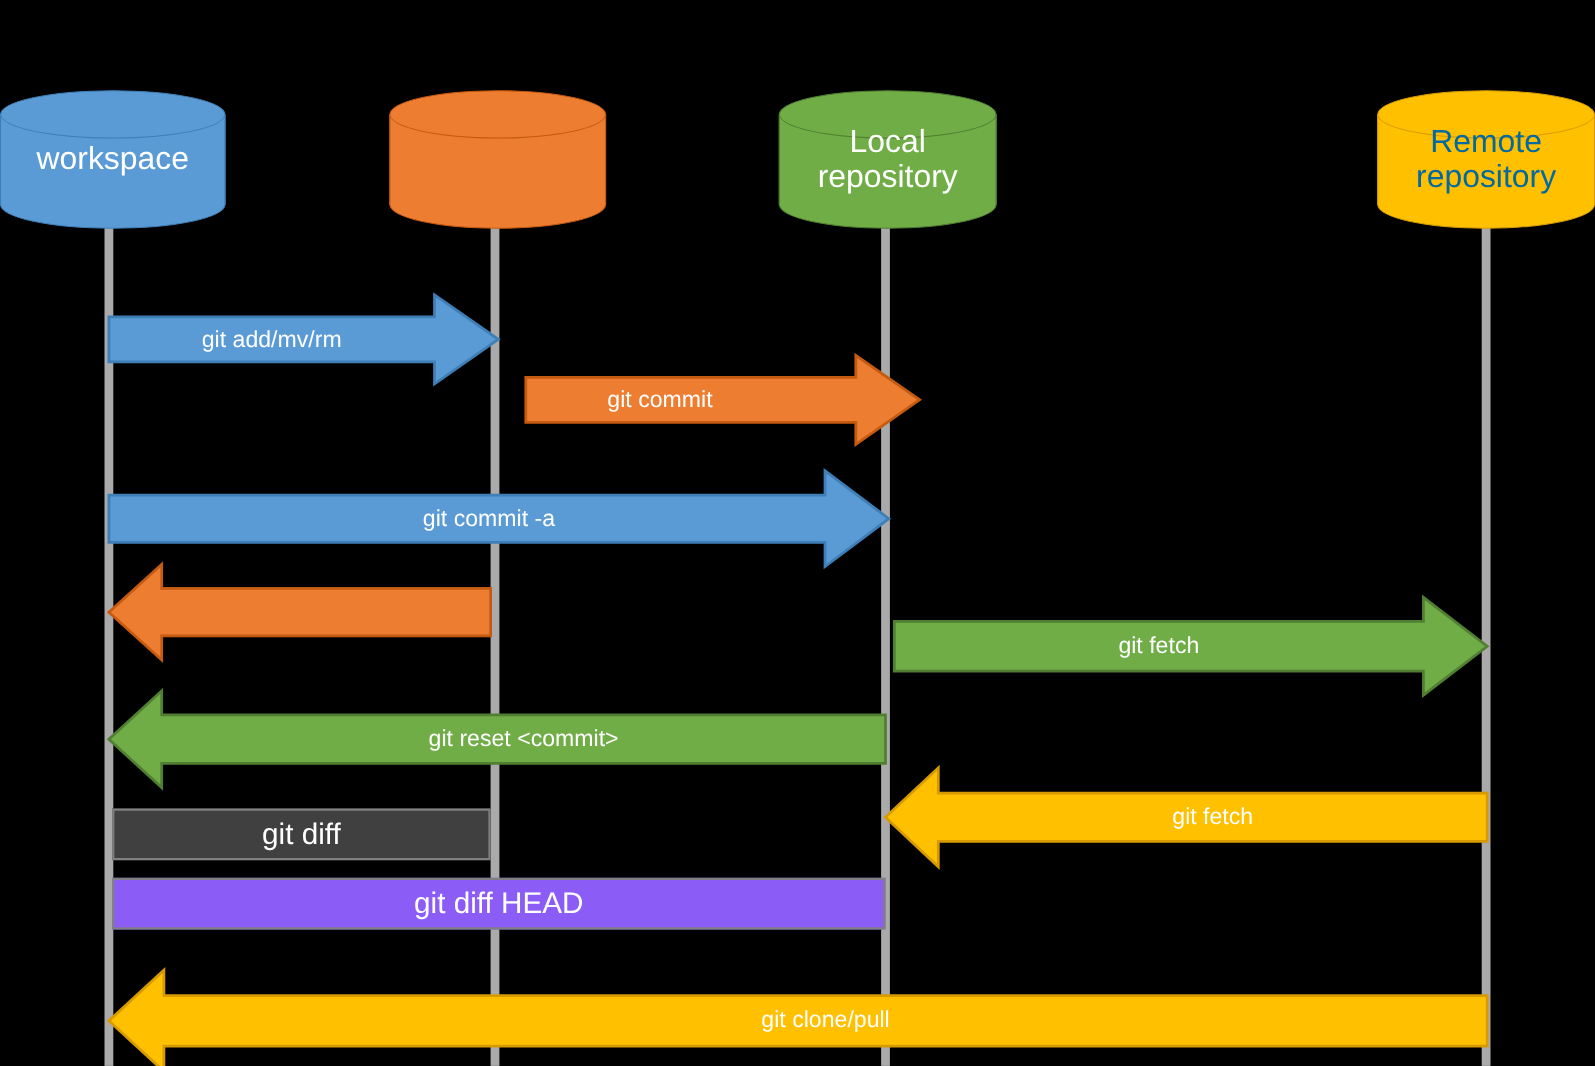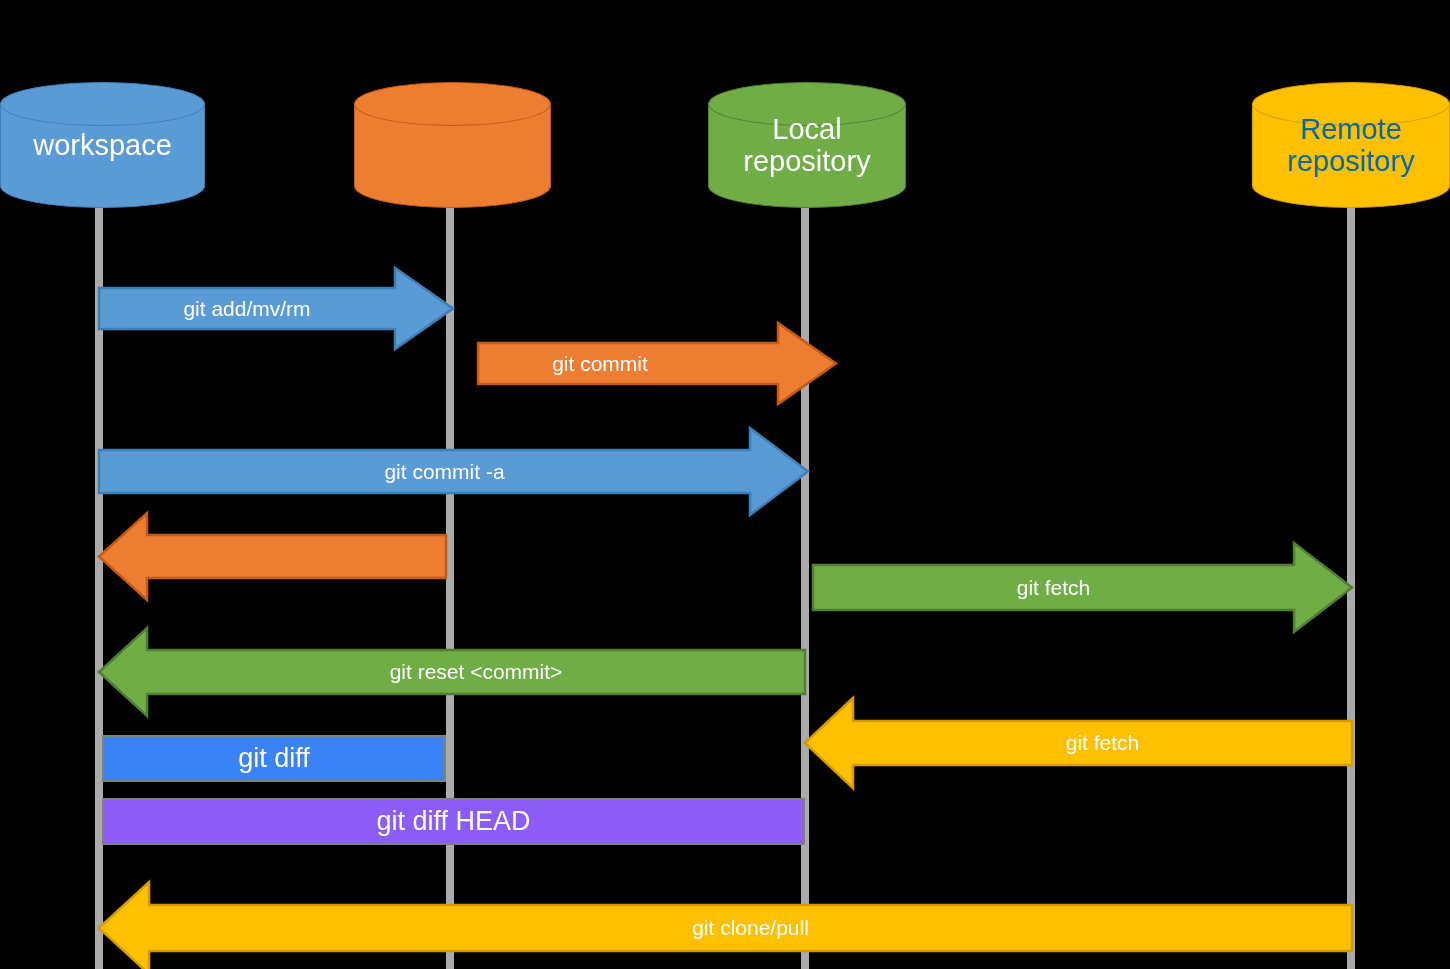--- a/index.html
+++ b/index.html
@@ -113,21 +113,21 @@
       </div>
       <div class="cyl" style="left: 1252px; top: 82px; width: 198px; height: 126px;">
         <div class="bottomcap" style="background: rgb(255, 192, 0); border: 1.5px solid rgb(215, 155, 0); box-sizing: border-box;"></div>
         <div class="body" style="background: rgb(255, 192, 0); border-left: 1.5px solid rgb(215, 155, 0); border-right: 1.5px solid rgb(215, 155, 0);"></div>
         <div class="topcap" style="background: rgb(255, 192, 0); border-color: rgb(215, 155, 0);"></div>
         <div class="cyl-label" style="color: #0369a1;">Remote
 repository</div>
       </div>
     </div>
   <div id="bars">
-      <div class="bar" style="left: 102px; top: 735px; width: 344px; height: 47px; background: #3b82f6; border: 2px solid rgb(128, 128, 128);">
+      <div class="bar" style="left: 102px; top: 735px; width: 344px; height: 47px; background: #404040; border: 2px solid rgb(128, 128, 128);">
         <span>git diff</span>
       </div>
       <div class="bar" style="left: 102px; top: 798px; width: 703px; height: 47px; background: #8b5cf6; border: 2px solid rgb(128, 128, 128);">
         <span>git diff HEAD</span>
       </div>
     </div>
   <div id="arrows">
       <div class="arrow" style="left: 99px; top: 268px; width: 354px; height: 81px;">
         <svg width="354" height="81" viewBox="0 0 354 81">
           <polygon points="0,20 296,20 296,0 354,40.5 296,81 296,61 0,61" fill="#5b9bd5" stroke="#3f7fb8" stroke-width="2.5" stroke-linejoin="miter"></polygon>

